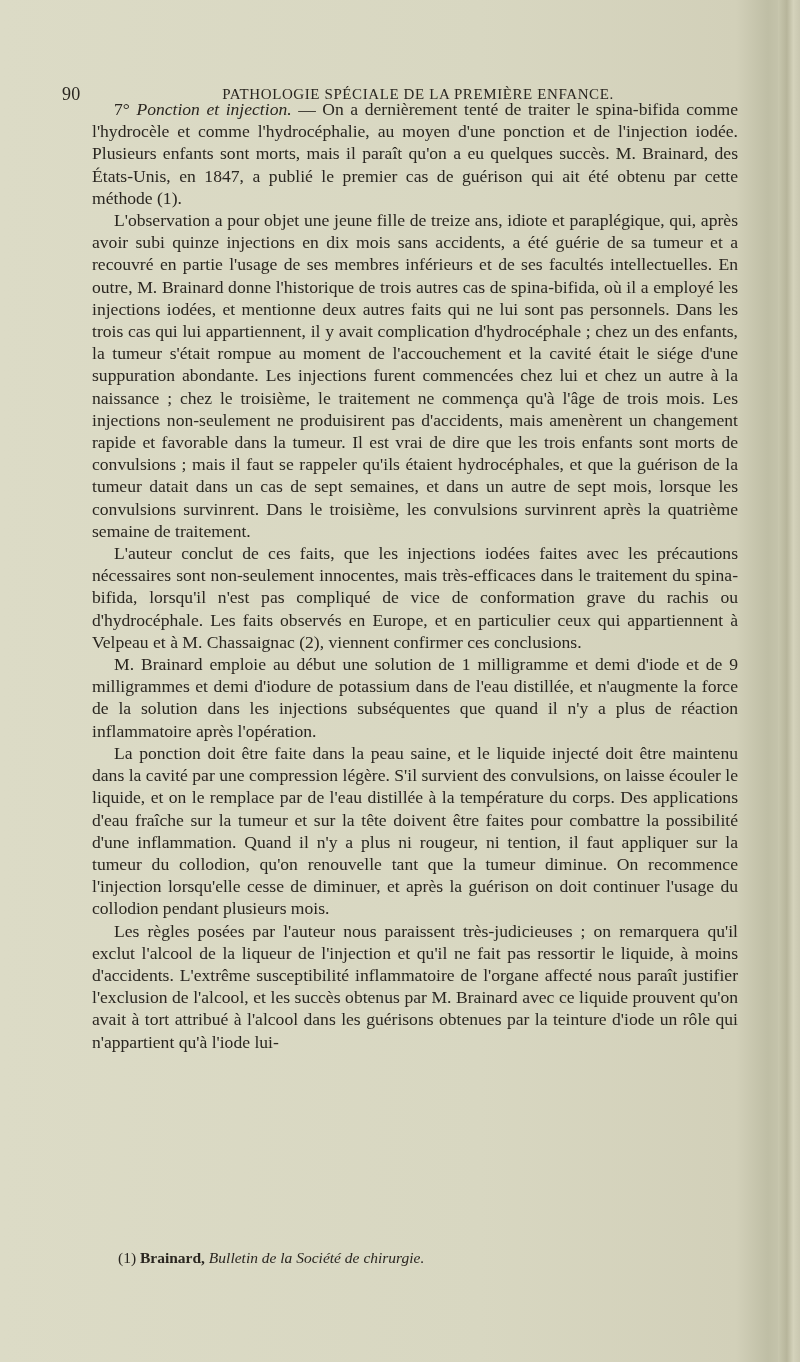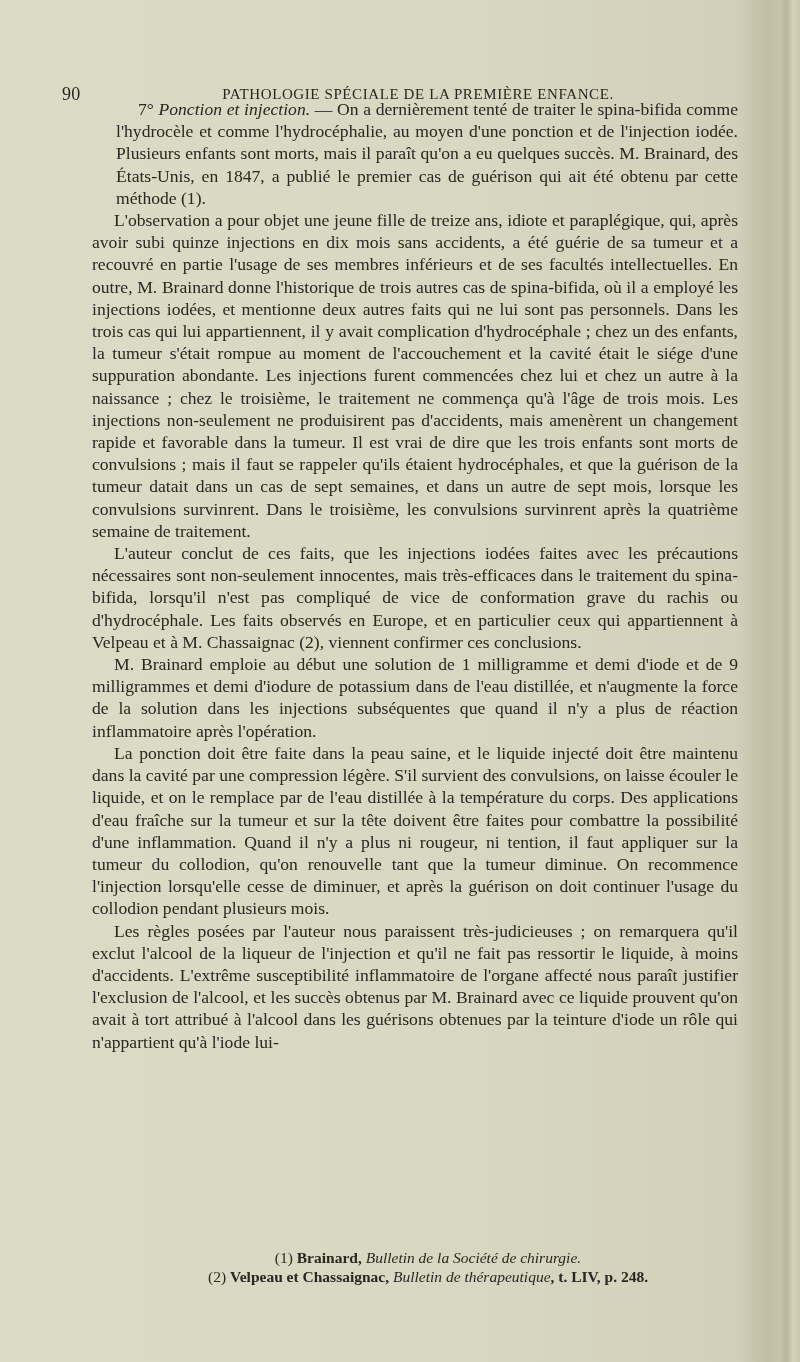--- a/index.html
+++ b/index.html
@@ -26,25 +26,25 @@
   .running-title {
     position: absolute; left: 0; right: 0; text-align: center; top: 8px;
     font-size: 15px; letter-spacing: 0.6px; padding-left: 40px;
   }
   .body-text {
     position: absolute; top: 98px; left: 92px; width: 646px;
     font-size: 17.6px; line-height: 22.2px; text-align: justify;
     font-stretch: condensed;
   }
   .body-text p { margin: 0; text-indent: 22px; }
-  .body-text p.first { text-indent: 22px; margin-left: 24px; }
+  .body-text p.first { text-indent: 22px; }
   .body-text em { font-style: italic; }
   .footnotes {
     position: absolute; top: 1248px; left: 118px; width: 620px;
-    font-size: 15.5px; line-height: 19px; text-align: center;
+    font-size: 15.5px; line-height: 19px;
   }
   .footnotes div { white-space: nowrap; }
   .fn-num { font-weight: normal; }
   .fn-author { font-weight: bold; }
   .fn-title { font-style: italic; }
 </style>
 </head>
 <body>
 
 <div class="page">
@@ -63,19 +63,14 @@
     <p>La ponction doit être faite dans la peau saine, et le liquide injecté doit être maintenu dans la cavité par une compression légère. S'il survient des convulsions, on laisse écouler le liquide, et on le remplace par de l'eau distillée à la température du corps. Des applications d'eau fraîche sur la tumeur et sur la tête doivent être faites pour combattre la possibilité d'une inflammation. Quand il n'y a plus ni rougeur, ni tention, il faut appliquer sur la tumeur du collodion, qu'on renouvelle tant que la tumeur diminue. On recommence l'injection lorsqu'elle cesse de diminuer, et après la guérison on doit continuer l'usage du collodion pendant plusieurs mois.</p>
     <p>Les règles posées par l'auteur nous paraissent très-judicieuses ; on remarquera qu'il exclut l'alcool de la liqueur de l'injection et qu'il ne fait pas ressortir le liquide, à moins d'accidents. L'extrême susceptibilité inflammatoire de l'organe affecté nous paraît justifier l'exclusion de l'alcool, et les succès obtenus par M. Brainard avec ce liquide prouvent qu'on avait à tort attribué à l'alcool dans les guérisons obtenues par la teinture d'iode un rôle qui n'appartient qu'à l'iode lui-</p>
   </div>
 
   <div class="footnotes">
     <div>
       <span class="fn-num">(1)</span>
       <span class="fn-author">Brainard,</span>
       <span class="fn-title">Bulletin de la Société de chirurgie.</span><span></span>
     </div>
-    <div>
-      <span class="fn-num">(2)</span>
-      <span class="fn-author">Velpeau et Chassaignac,</span>
-      <span class="fn-title">Bulletin de thérapeutique</span><span class="fn-author">, t. LIV, p. 248.</span>
-    </div>
   </div>
 </div>
 
 </body></html>

